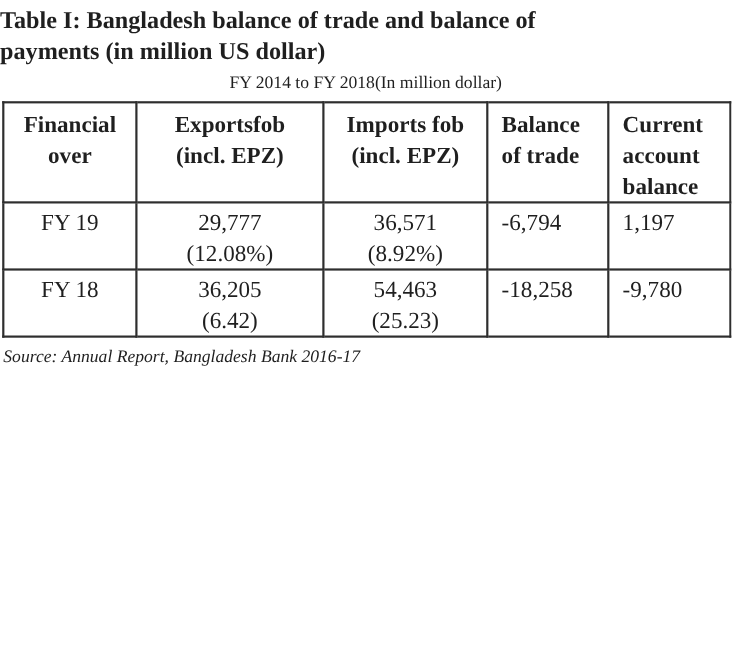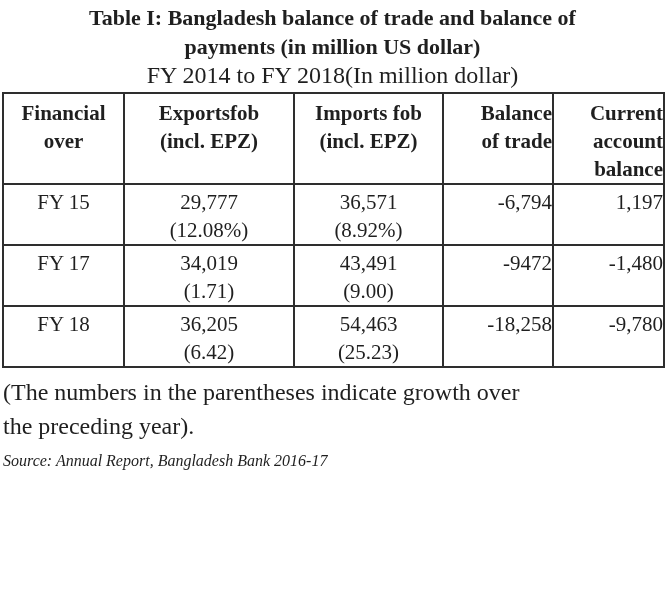--- a/index.html
+++ b/index.html
@@ -15,30 +15,29 @@
     color: #1f1f1f;
   }
   .page {
     width: 665px;
     height: 600px;
     background: #ffffff;
     box-sizing: border-box;
   }
   .title {
     padding-top: 3px;
-    text-align: center;
     font-weight: bold;
     font-size: 22px;
     line-height: 29px;
     white-space: pre-line;
   }
   .subtitle {
     text-align: center;
     font-weight: normal;
-    font-size: 24px;
+    font-size: 16px;
     line-height: 29px;
   }
   table.trade {
     border-collapse: collapse;
     table-layout: fixed;
     width: 661px;
     margin: 2px 0 0 2px;
   }
   table.trade th,
   table.trade td {
@@ -58,21 +57,21 @@
   }
   table.trade td {
     height: 56px;
   }
   .col-year     { width: 121px; }
   .col-exports  { width: 170px; }
   .col-imports  { width: 149px; }
   .col-balance  { width: 110px; }
   .col-current  { width: 111px; }
   .align-center { text-align: center; }
-  .align-left   { text-align: right; padding-left: 12px !important; }
+  .align-left   { text-align: left; padding-left: 12px !important; }
   .note {
     margin: 7px 0 0 3px;
     font-size: 24px;
     line-height: 34px;
     white-space: pre-line;
   }
   .source {
     margin-left: 3px;
     font-style: italic;
     font-size: 16px;
@@ -107,47 +106,36 @@
 (incl. EPZ)</th>
         <th class="align-left">Balance
 of trade</th>
         <th class="align-left">Current
 account
 balance</th>
       </tr>
     </thead>
     <tbody>
       <tr>
-        <td class="align-center">FY 15</td>
+        <td class="align-center">FY 19</td>
         <td class="align-center">29,777
 (12.08%)</td>
         <td class="align-center">36,571
 (8.92%)</td>
         <td class="align-left">-6,794</td>
         <td class="align-left">1,197</td>
-      </tr>
-      <tr>
-        <td class="align-center">FY 17</td>
-        <td class="align-center">34,019
-(1.71)</td>
-        <td class="align-center">43,491
-(9.00)</td>
-        <td class="align-left">-9472</td>
-        <td class="align-left">-1,480</td>
       </tr>
       <tr>
         <td class="align-center">FY 18</td>
         <td class="align-center">36,205
 (6.42)</td>
         <td class="align-center">54,463
 (25.23)</td>
         <td class="align-left">-18,258</td>
         <td class="align-left">-9,780</td>
       </tr>
     </tbody>
   </table>
 
-  <div class="note">(The numbers in the parentheses indicate growth over
-the preceding year).</div>
 
   <div class="source">Source: Annual Report, Bangladesh Bank 2016-17</div>
 
 </div>
 
 </body></html>

